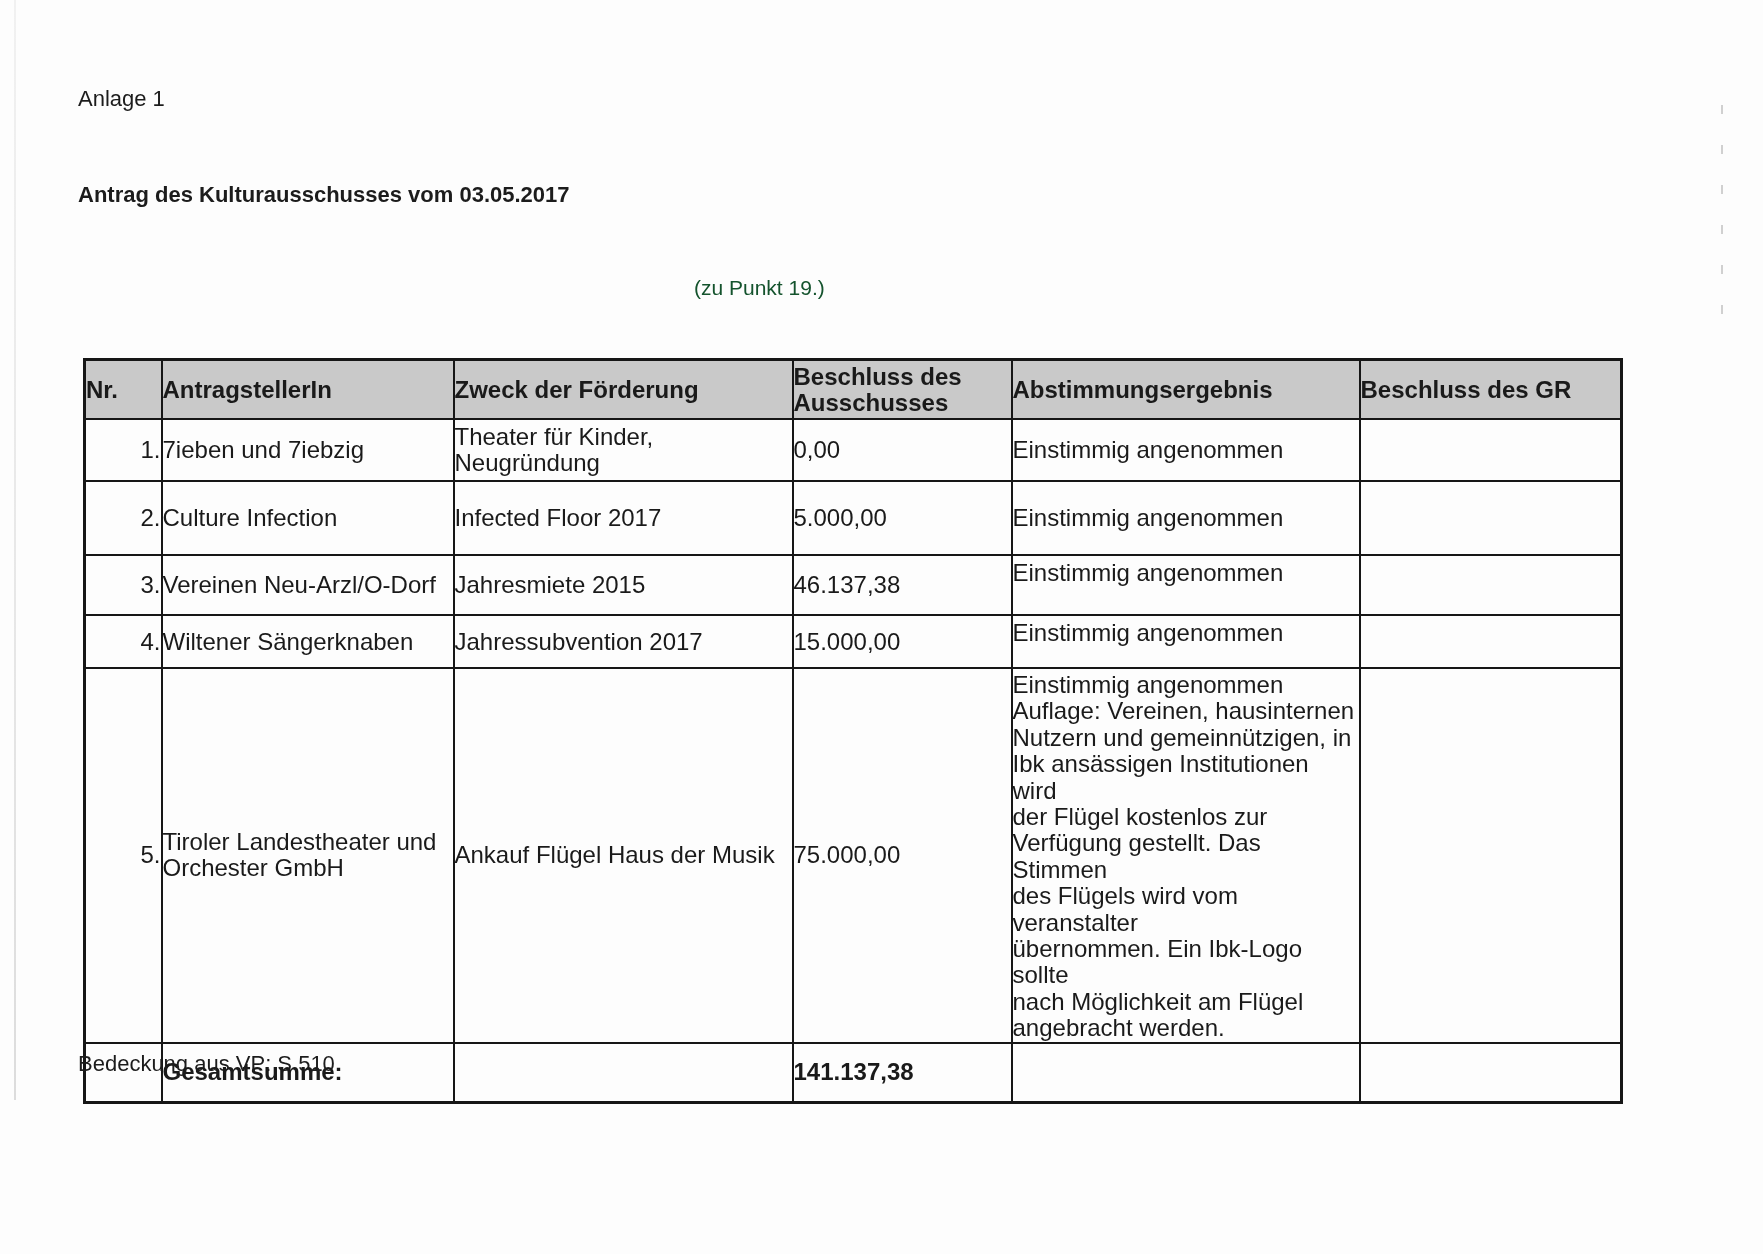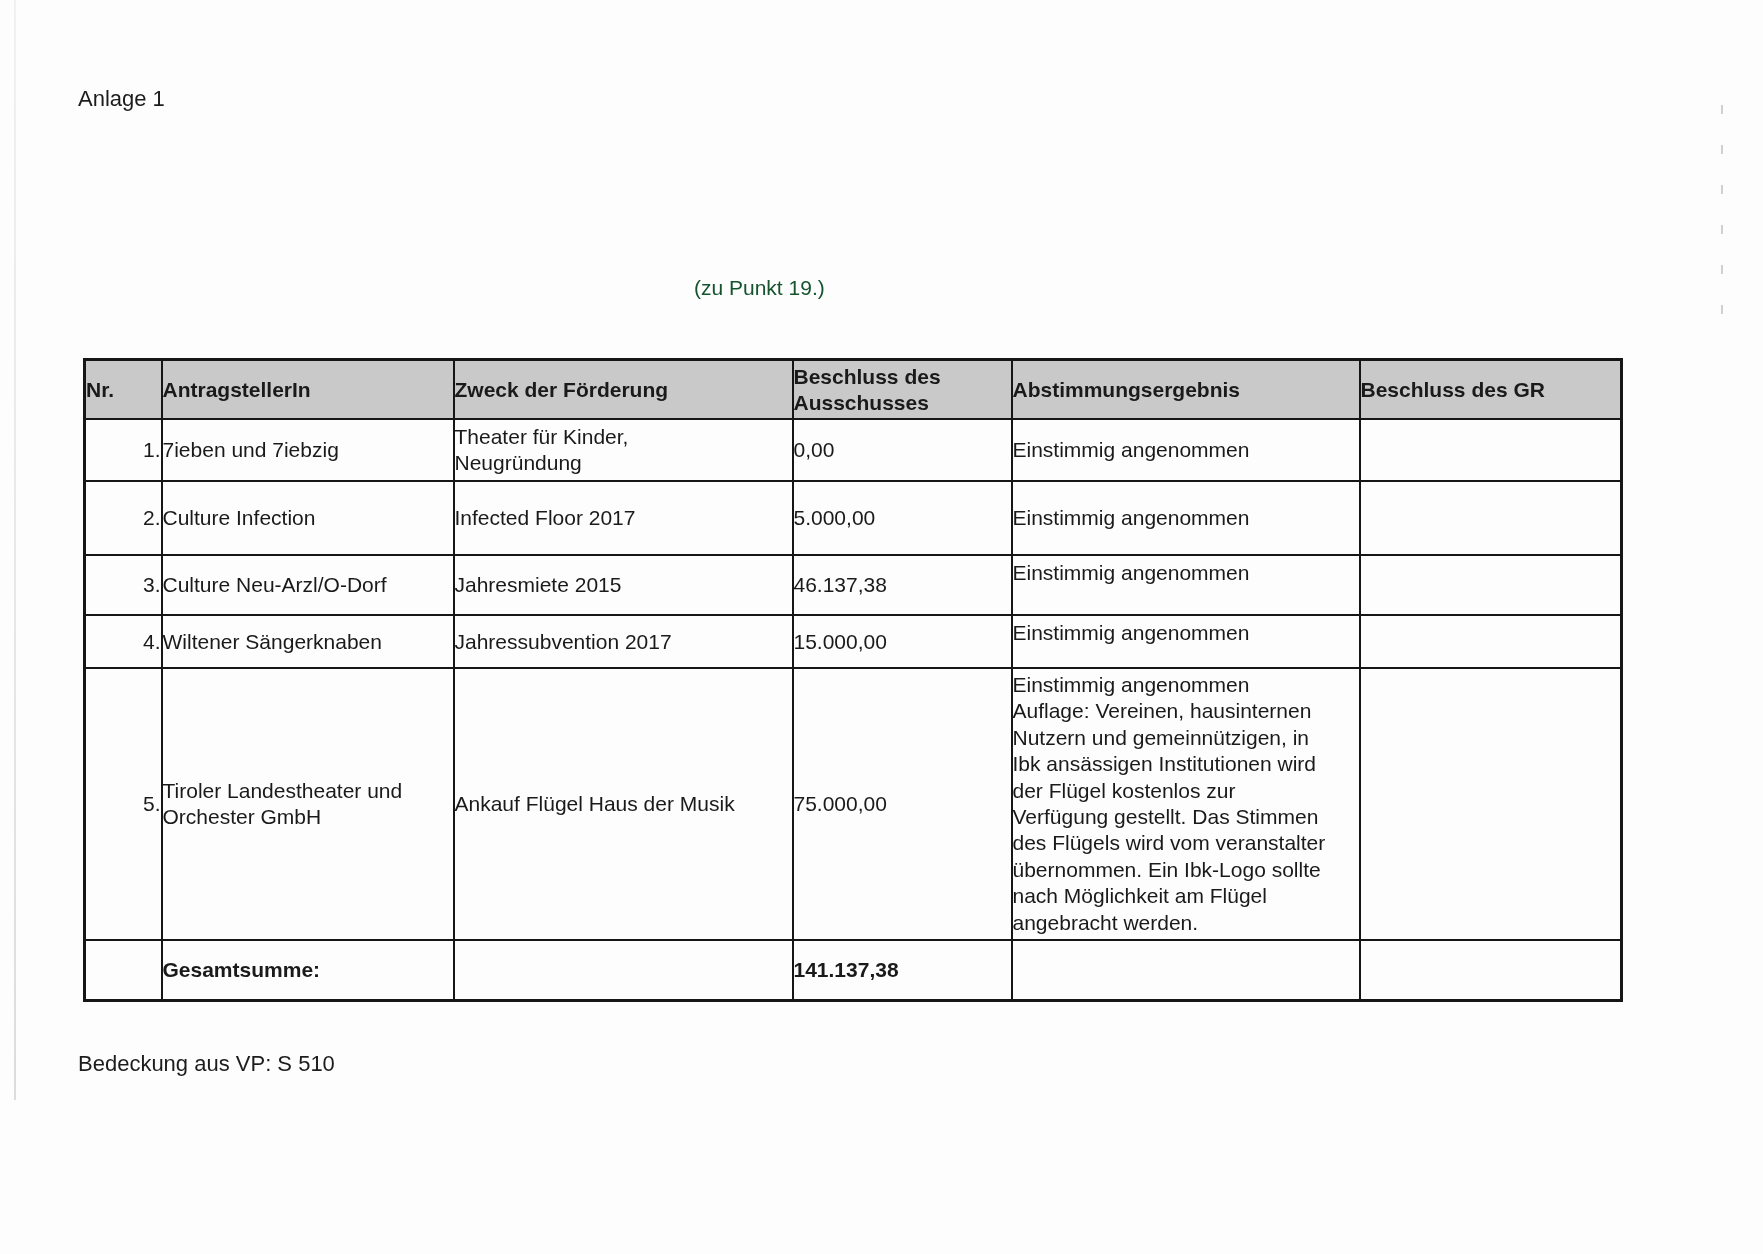--- a/index.html
+++ b/index.html
@@ -43,21 +43,21 @@
     position: absolute; left: 78px; top: 1051px;
     font-size: 22px;
   }
 
   
   table.grants {
     position: absolute; left: 83px; top: 358px;
     border-collapse: collapse;
     table-layout: fixed;
     width: 1537px;
-    font-size: 21px;
+    font-size: 24px;
     color: #1a1a1a;
   }
   table.grants th, table.grants td {
     border: 2px solid #161616;
     overflow: hidden;
     vertical-align: middle;
     white-space: pre-line;
     padding: 0;
   }
   table.grants { border: 3px solid #161616; }
@@ -92,20 +92,21 @@
 </style>
 </head>
 <body>
 
 <div class="scan-left-line"></div>
 <div class="scan-right-dashes"></div>
 
 <div class="anlage">Anlage 1</div>
 
 <div class="heading">
+  <div>Antrag des Kulturausschusses vom 03.05.2017</div>
 </div>
 
 <div class="punkt-ref">(zu Punkt 19.)</div>
 
 <table class="grants">
   <colgroup>
     <col style="width:77px">
     <col style="width:292px">
     <col style="width:339px">
     <col style="width:219px">
@@ -135,21 +136,21 @@
       <tr class="row-2">
         <td class="col-nr">2.</td>
         <td class="col-ant">Culture Infection</td>
         <td class="col-zweck">Infected Floor 2017</td>
         <td class="col-betrag">5.000,00</td>
         <td class="col-abst">Einstimmig angenommen</td>
         <td class="col-gr"></td>
       </tr>
       <tr class="row-3">
         <td class="col-nr">3.</td>
-        <td class="col-ant">Culture Neu-Arzl/O-Dorf</td>
+        <td class="col-ant">Vereinen Neu-Arzl/O-Dorf</td>
         <td class="col-zweck">Jahresmiete 2015</td>
         <td class="col-betrag">46.137,38</td>
         <td class="col-abst">Einstimmig angenommen</td>
         <td class="col-gr"></td>
       </tr>
       <tr class="row-4">
         <td class="col-nr">4.</td>
         <td class="col-ant">Wiltener Sängerknaben</td>
         <td class="col-zweck">Jahressubvention 2017</td>
         <td class="col-betrag">15.000,00</td>

